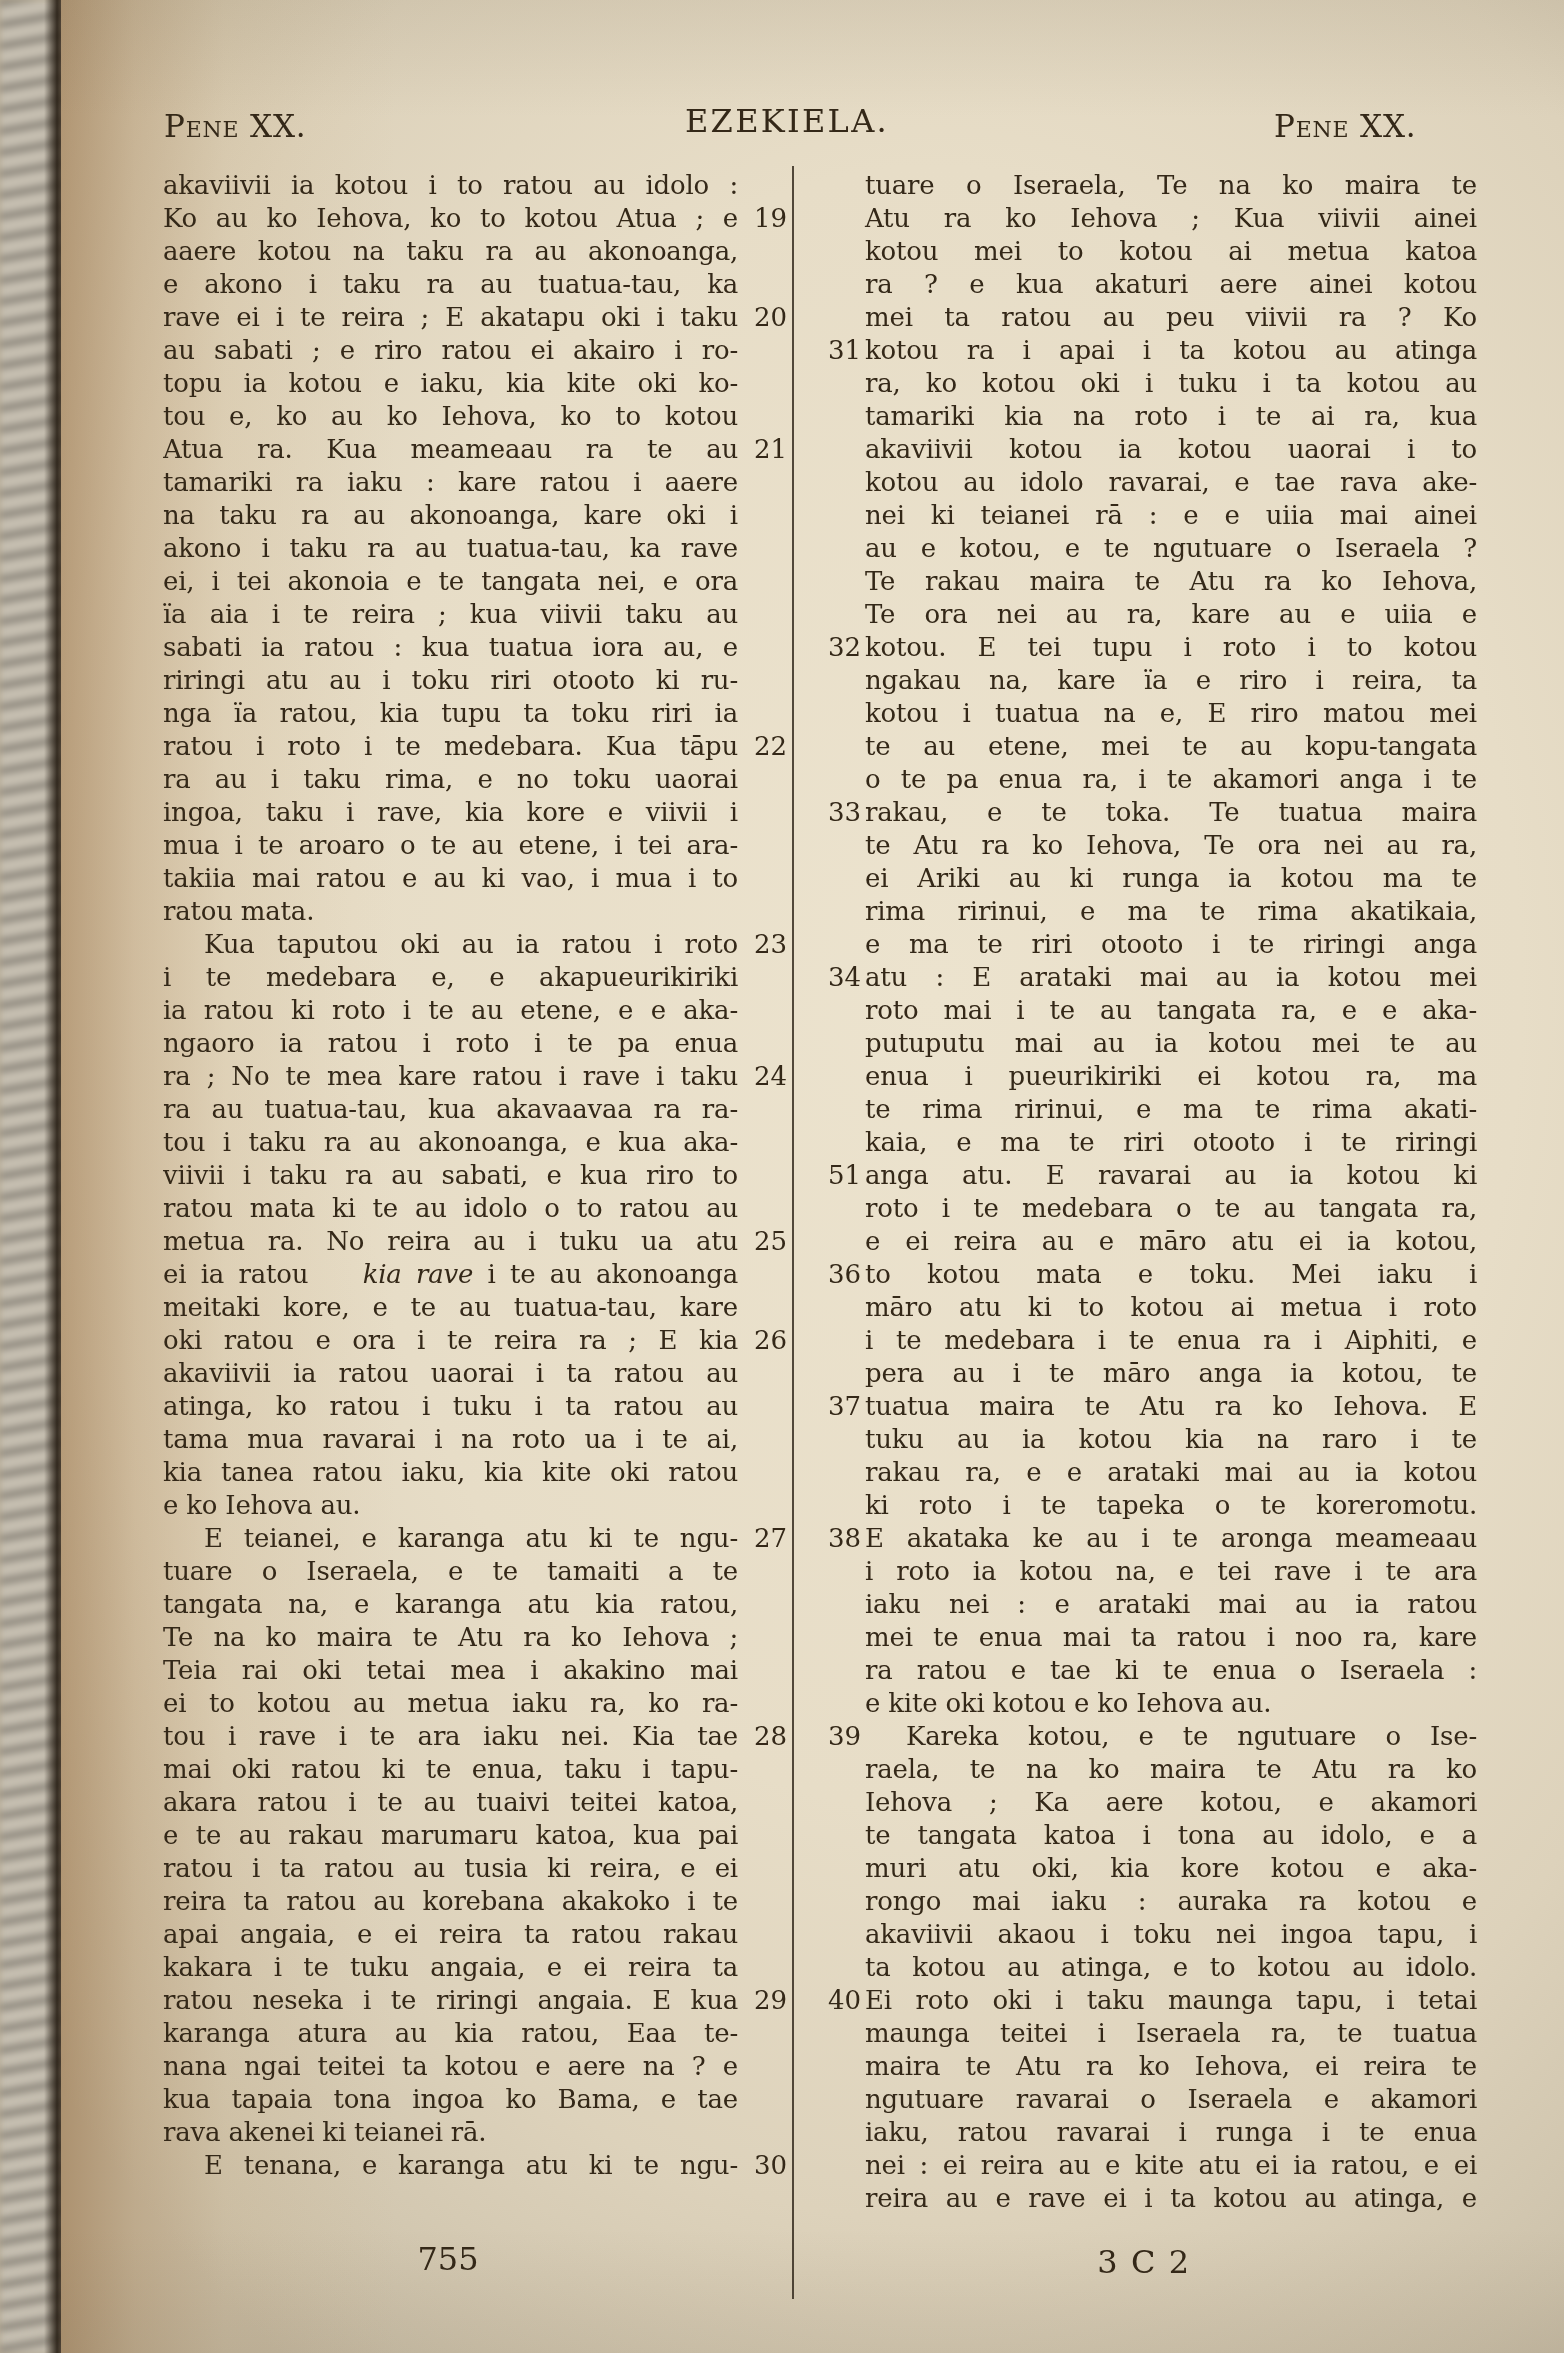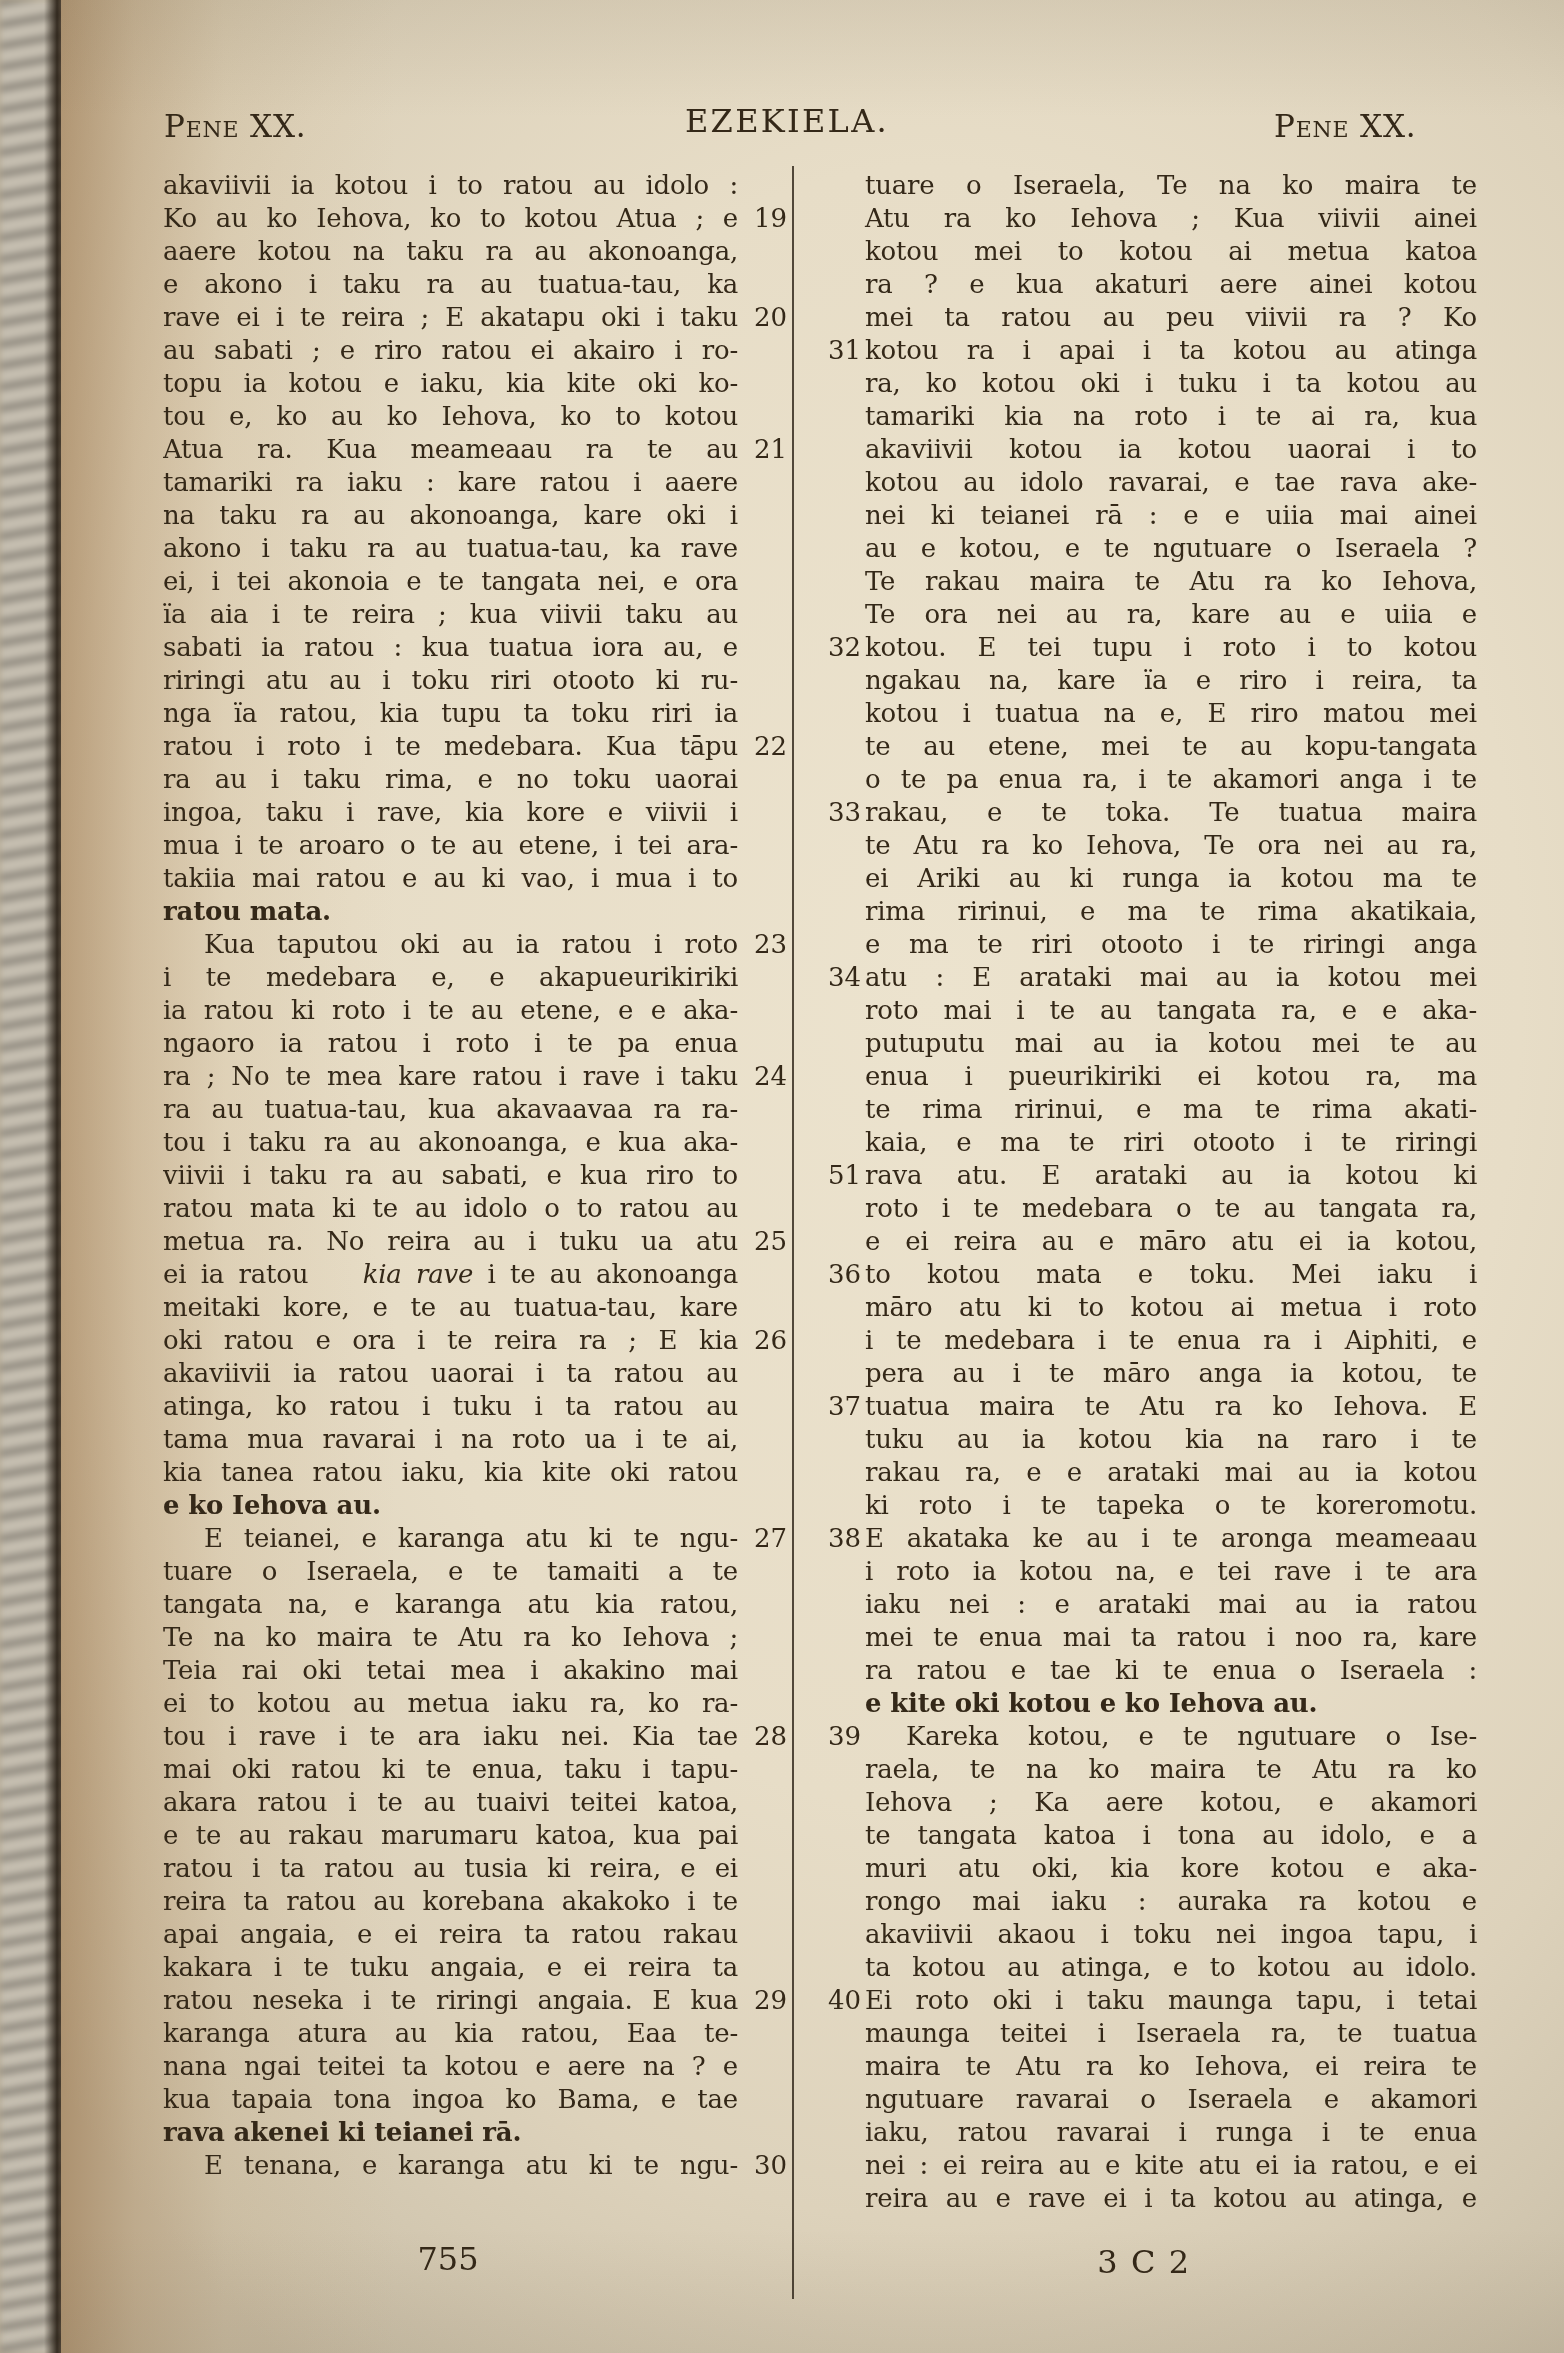--- a/index.html
+++ b/index.html
@@ -57,21 +57,21 @@
   .col{
     position:absolute;top:169px;color:var(--ink);
     font-size:26px;line-height:33px;letter-spacing:-0.2px;
   }
   .col-left{left:163px;width:624px;}
   .col-right{left:806px;width:671px;}
   .line{position:relative;height:33px;overflow:hidden;}
   .line .t{display:block;text-align:justify;text-align-last:justify;}
   .col-left .line .t{margin-right:49px;}
   .col-right .line .t{margin-left:59px;}
-  .line.flush .t{text-align-last:left;font-weight:bold;}
+  .line.flush .t{text-align-last:left;}
   .line.indent .t{text-indent:41px;}
   .line .t em{font-style:italic;margin-left:40px;}
   .verse{position:absolute;top:0;font-size:26px;letter-spacing:0;}
   .col-left .verse{right:0;width:45px;text-align:right;}
   .col-right .verse{left:0;width:55px;text-align:right;}
   .divider{
     position:absolute;left:792px;top:166px;width:2.3px;height:2133px;
     background:rgba(48,38,26,0.82);
   }
   .footer-num,.footer-sig{
@@ -382,21 +382,21 @@
       <span class="t">enua i pueurikiriki ei kotou ra, ma</span>
     </div>
     <div class="line">
       <span class="t">te rima ririnui, e ma te rima akati-</span>
     </div>
     <div class="line">
       <span class="t">kaia, e ma te riri otooto i te riringi</span>
     </div>
     <div class="line">
       <span class="verse">51</span>
-      <span class="t">rava atu. E arataki au ia kotou ki</span>
+      <span class="t">anga atu. E ravarai au ia kotou ki</span>
     </div>
     <div class="line">
       <span class="t">roto i te medebara o te au tangata ra,</span>
     </div>
     <div class="line">
       <span class="t">e ei reira au e māro atu ei ia kotou,</span>
     </div>
     <div class="line">
       <span class="verse">36</span>
       <span class="t">to kotou mata e toku. Mei iaku i</span>

